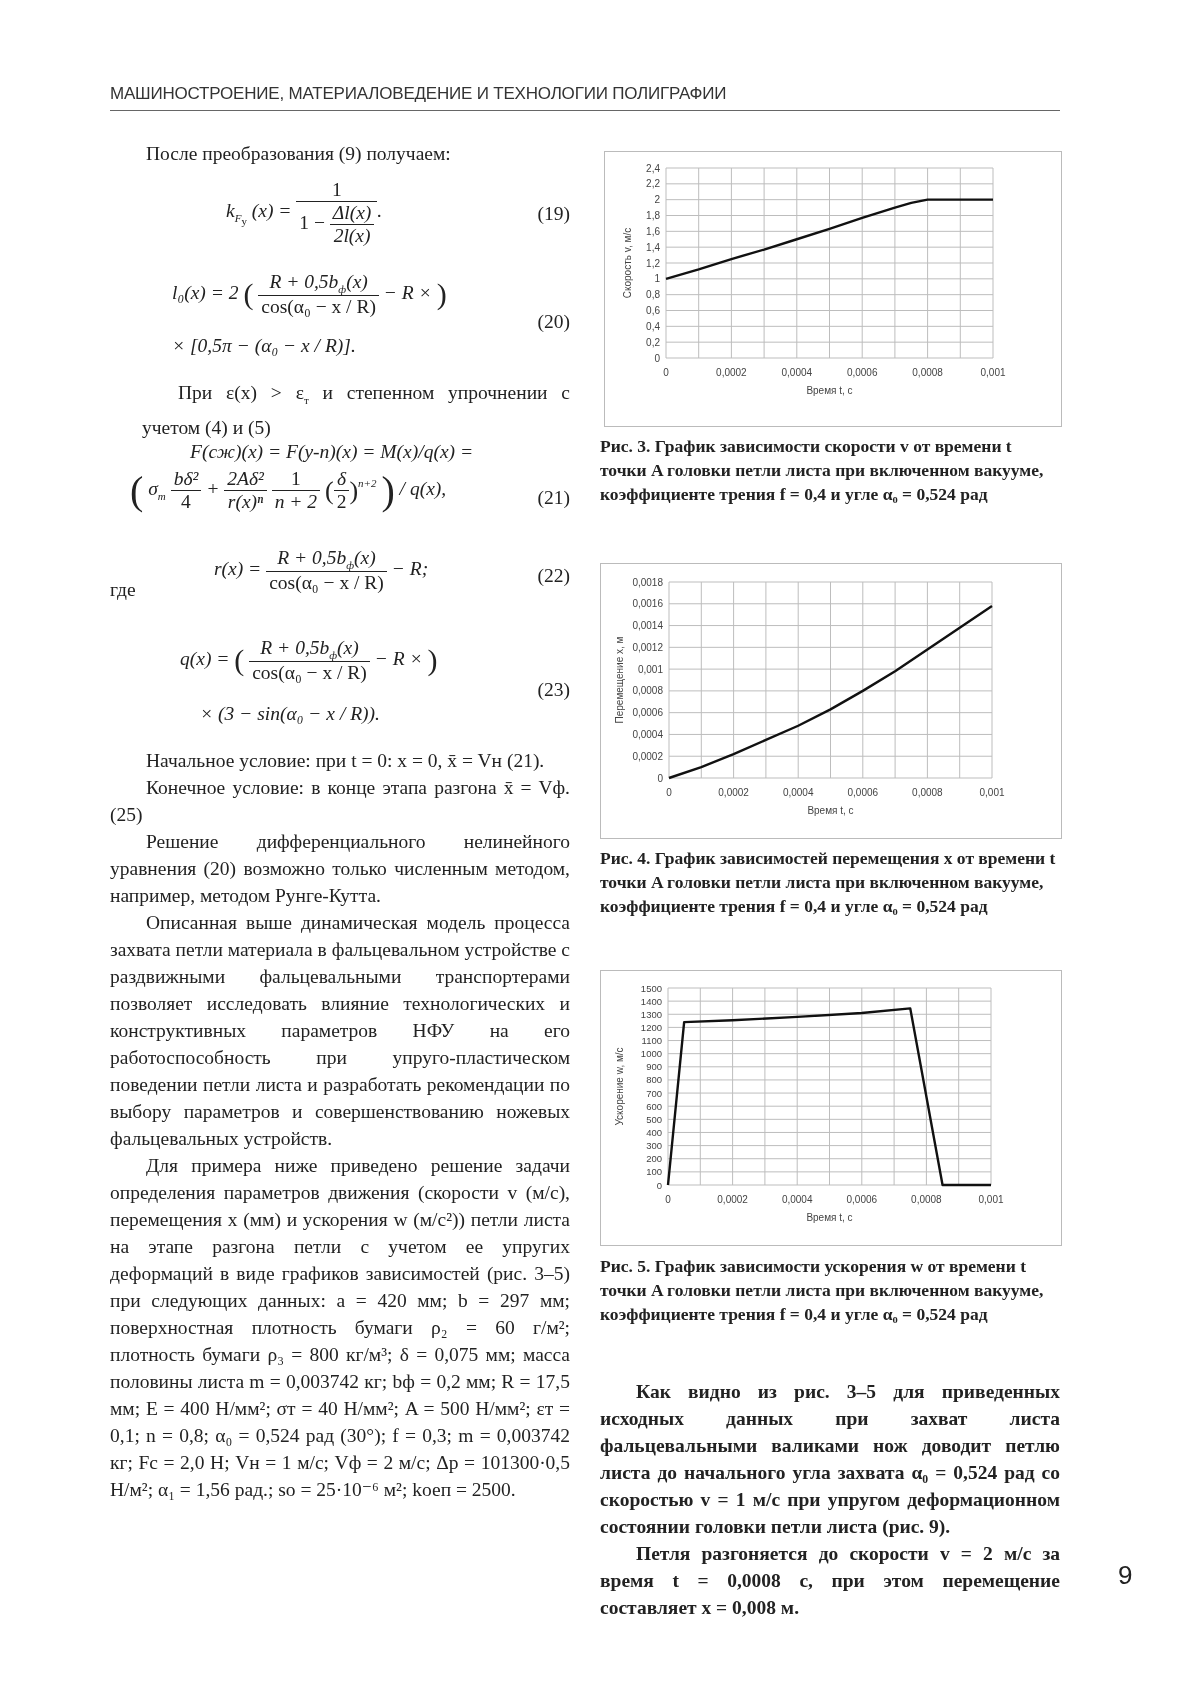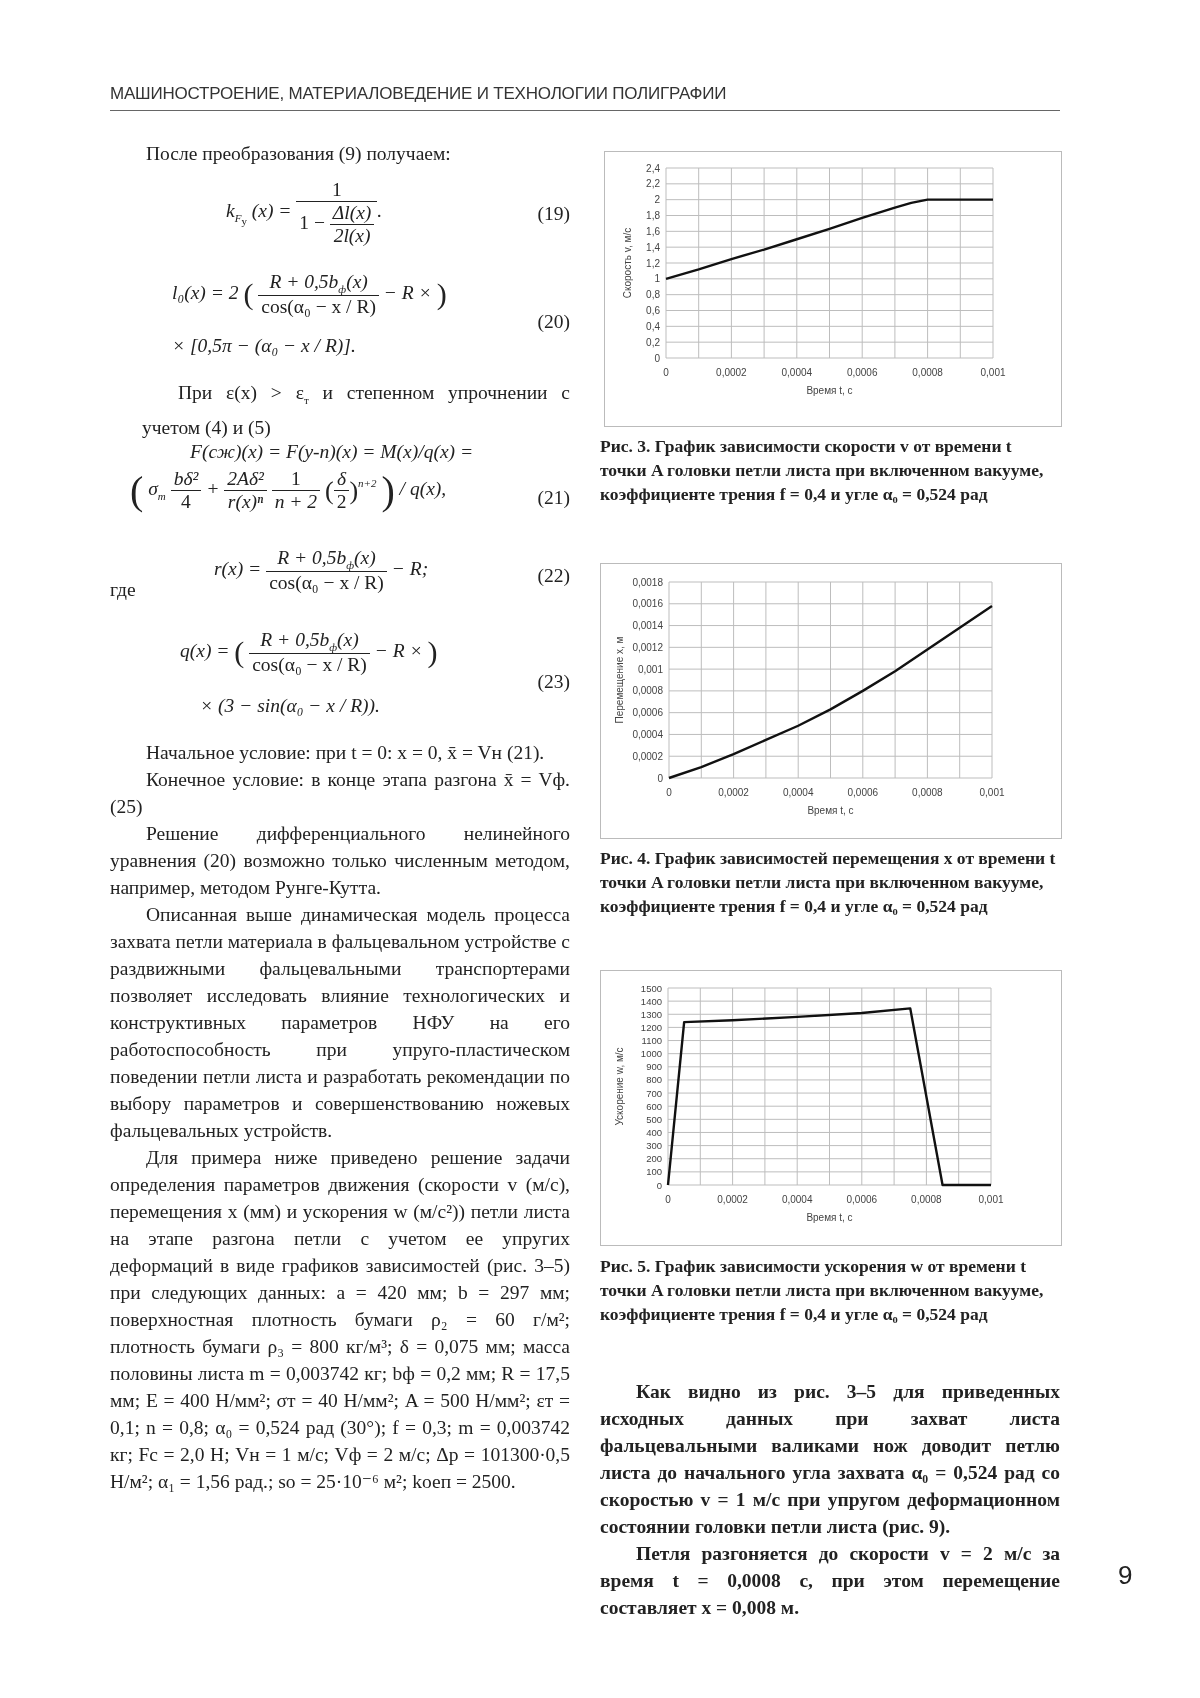--- a/index.html
+++ b/index.html
@@ -83,21 +83,21 @@
   <div class="eq" style="height:66px; margin-top:8px;">
     <span style="position:absolute; left:0; top:32px; font-style:normal;">где</span>
     <div style="position:absolute; left:104px; top:0;">
       <span>r(x) =</span>
       <span class="frac"><span class="top"><span>R + 0,5b</span><sub>ф</sub><span>(x)</span></span><span class="up">cos(α₀ − x / R)</span></span>
       <span>− R;</span>
     </div>
     <span class="num" style="top:18px;">(22)</span>
   </div>
 
-  <div class="eq" style="height:110px; margin-top:16px;">
+  <div class="eq" style="height:110px; margin-top:24px;">
     <div style="position:absolute; left:70px; top:0;">
       <span>q(x) =</span>
       <span style="font-size:30px; font-style:normal; vertical-align:middle;">(</span>
       <span class="frac"><span class="top"><span>R + 0,5b</span><sub>ф</sub><span>(x)</span></span><span class="up">cos(α₀ − x / R)</span></span>
       <span>− R ×</span>
       <span style="font-size:30px; font-style:normal; vertical-align:middle;">)</span>
     </div>
     <div style="position:absolute; left:90px; top:66px;">× (3 − sin(α₀ − x / R)).</div>
     <span class="num" style="top:42px;">(23)</span>
   </div>

